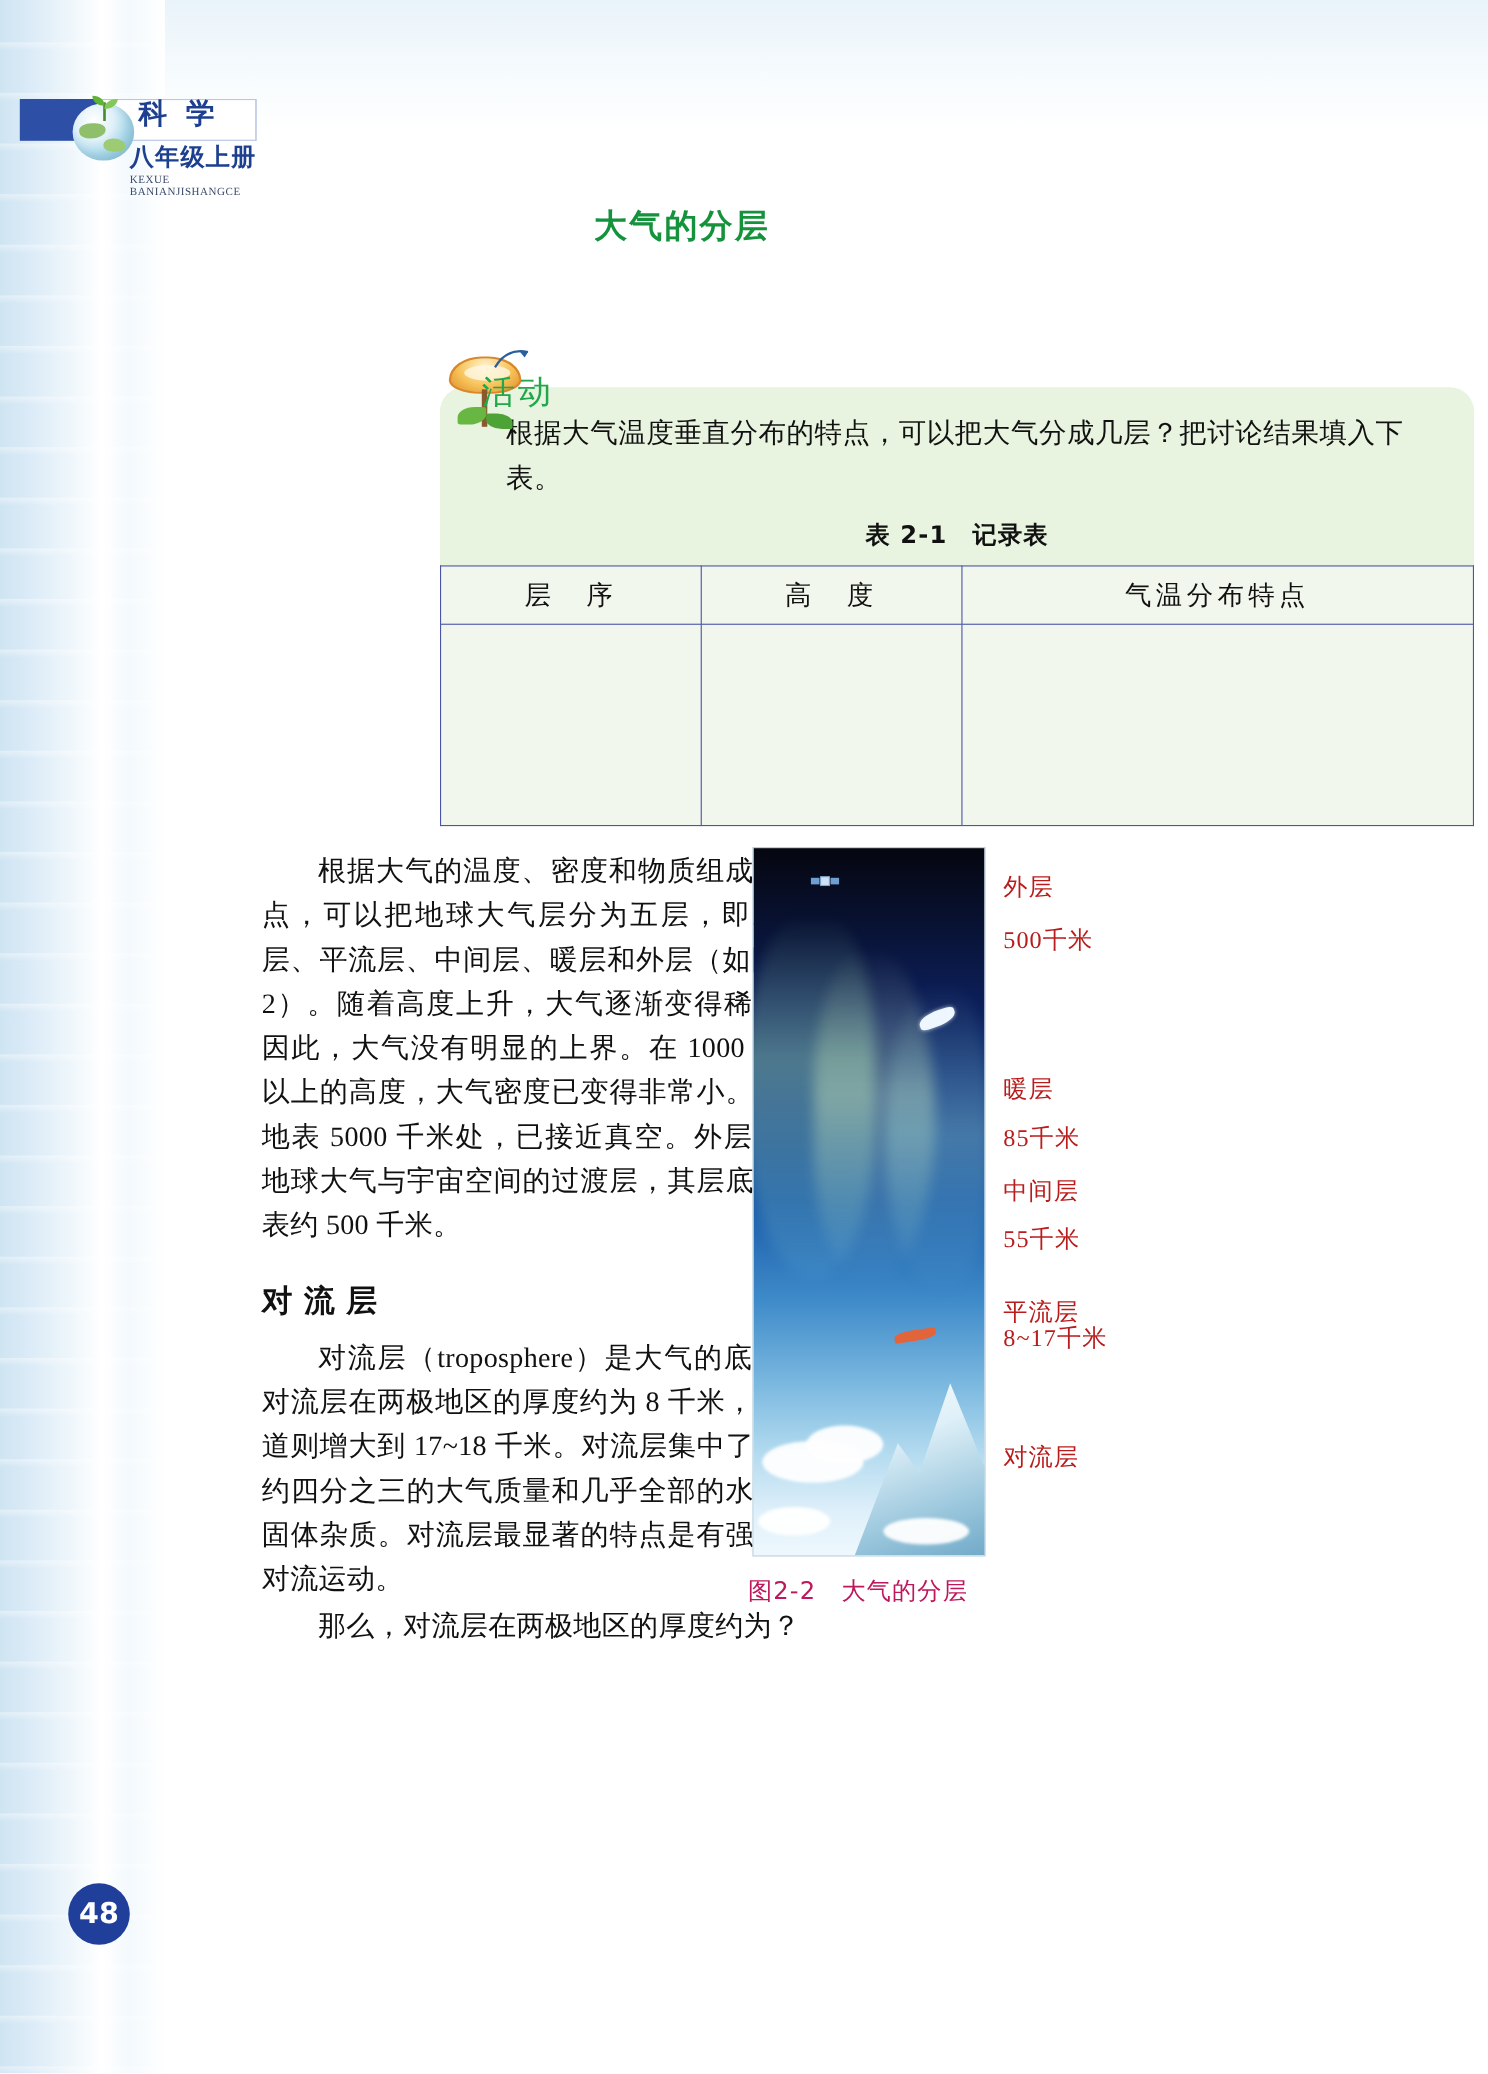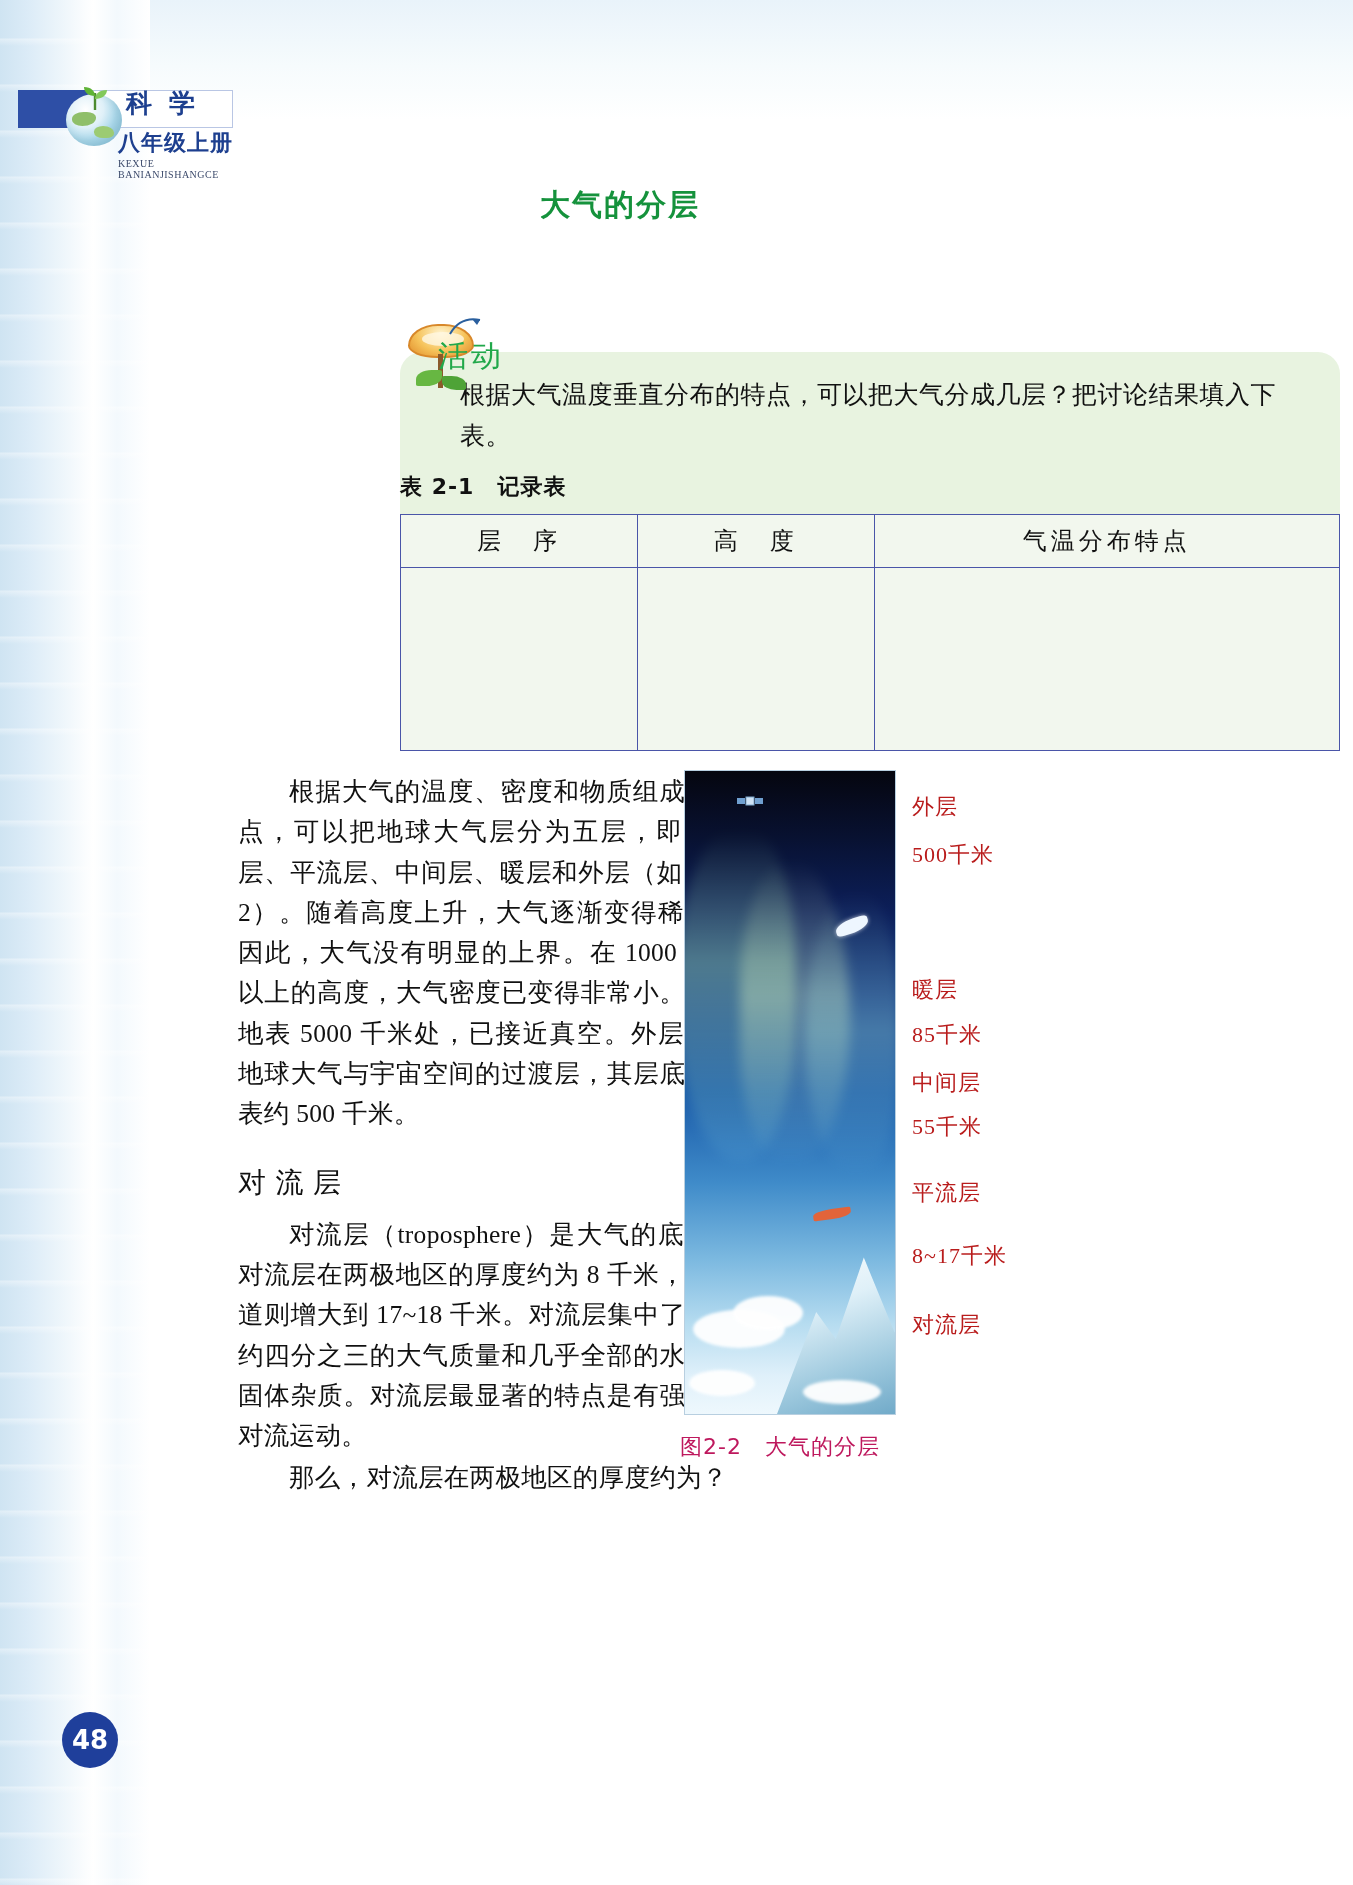--- a/index.html
+++ b/index.html
@@ -181,21 +181,21 @@
     width: 830px;
     font-size: 25px;
     line-height: 1.65;
     color: #111;
     letter-spacing: .5px;
   }
   .table-caption {
     position: absolute;
     left: 0; top: 120px;
     width: 940px;
-    text-align: left;
+    text-align: center;
     font-family: "DejaVu Sans", sans-serif;
     font-size: 22px;
     font-weight: bold;
     color: #111;
     letter-spacing: 1px;
   }
   .record-table {
     position: absolute;
     left: 0; top: 162px;
     width: 940px;
@@ -228,21 +228,21 @@
     text-indent: 2em;
     letter-spacing: .3px;
     text-align: justify;
   }
   .section-sub {
     margin: 26px 0 10px 0 !important;
     text-indent: 0 !important;
     text-align: center;
     font-family: "DejaVu Sans", sans-serif;
     font-size: 28px !important;
-    font-weight: normal;
+    font-weight: bold;
     color: #15923c;
     letter-spacing: 8px;
   }
 
   
   .figure {
     position: absolute;
     left: 474px; top: 770px;
     width: 212px; height: 645px;
     background: linear-gradient(180deg,
@@ -427,20 +427,20 @@
   </div>
 
   <div class="fig-labels">
     <div class="fig-label" style="top:22px;">外层</div>
     <div class="fig-label" style="top:70px;">500千米</div>
     <div class="fig-label" style="top:205px;">暖层</div>
     <div class="fig-label" style="top:250px;">85千米</div>
     <div class="fig-label" style="top:298px;">中间层</div>
     <div class="fig-label" style="top:342px;">55千米</div>
     <div class="fig-label" style="top:408px;">平流层</div>
-    <div class="fig-label" style="top:471px;">8~17千米</div>
+    <div class="fig-label" style="top:432px;">8~17千米</div>
     <div class="fig-label" style="top:540px;">对流层</div>
   </div>
 
   <div class="fig-caption">图2-2　大气的分层</div>
 </div>
 
 <div class="page-number">48</div>
 
 </body></html>

